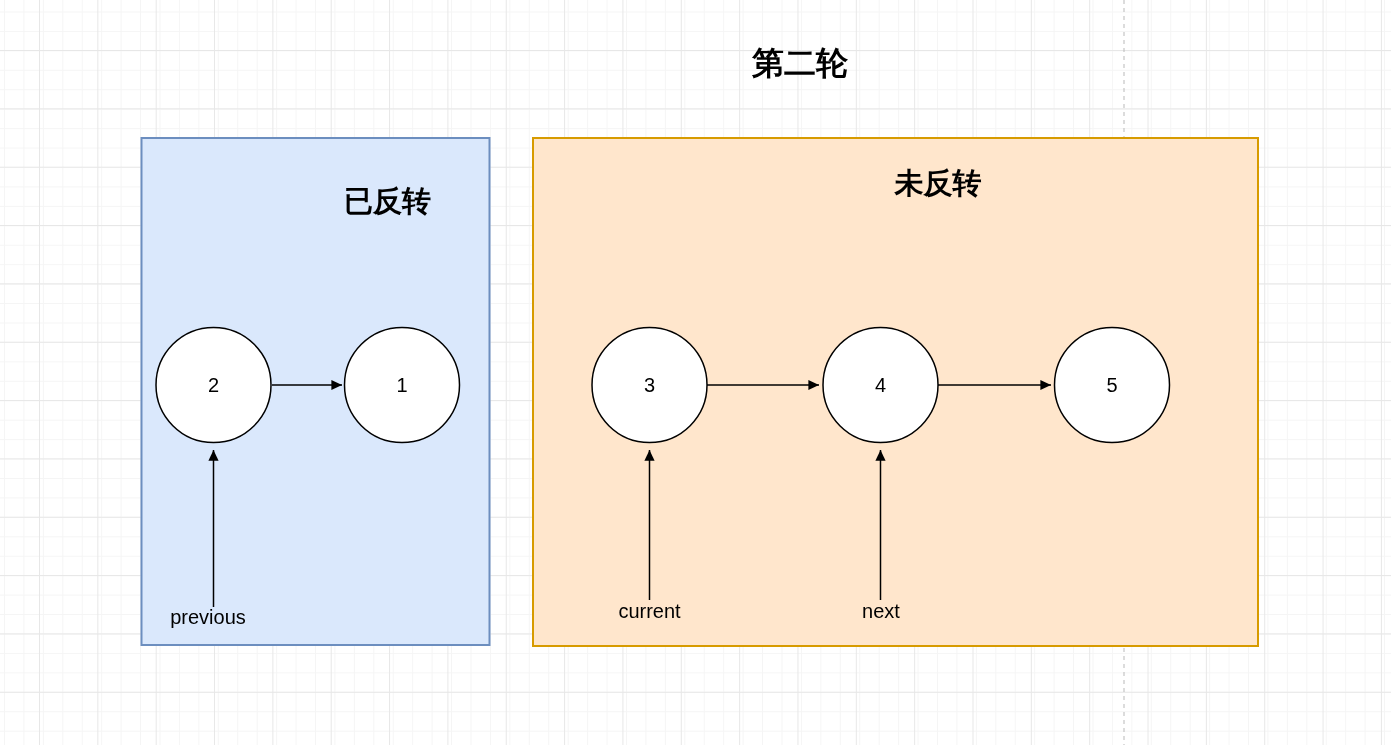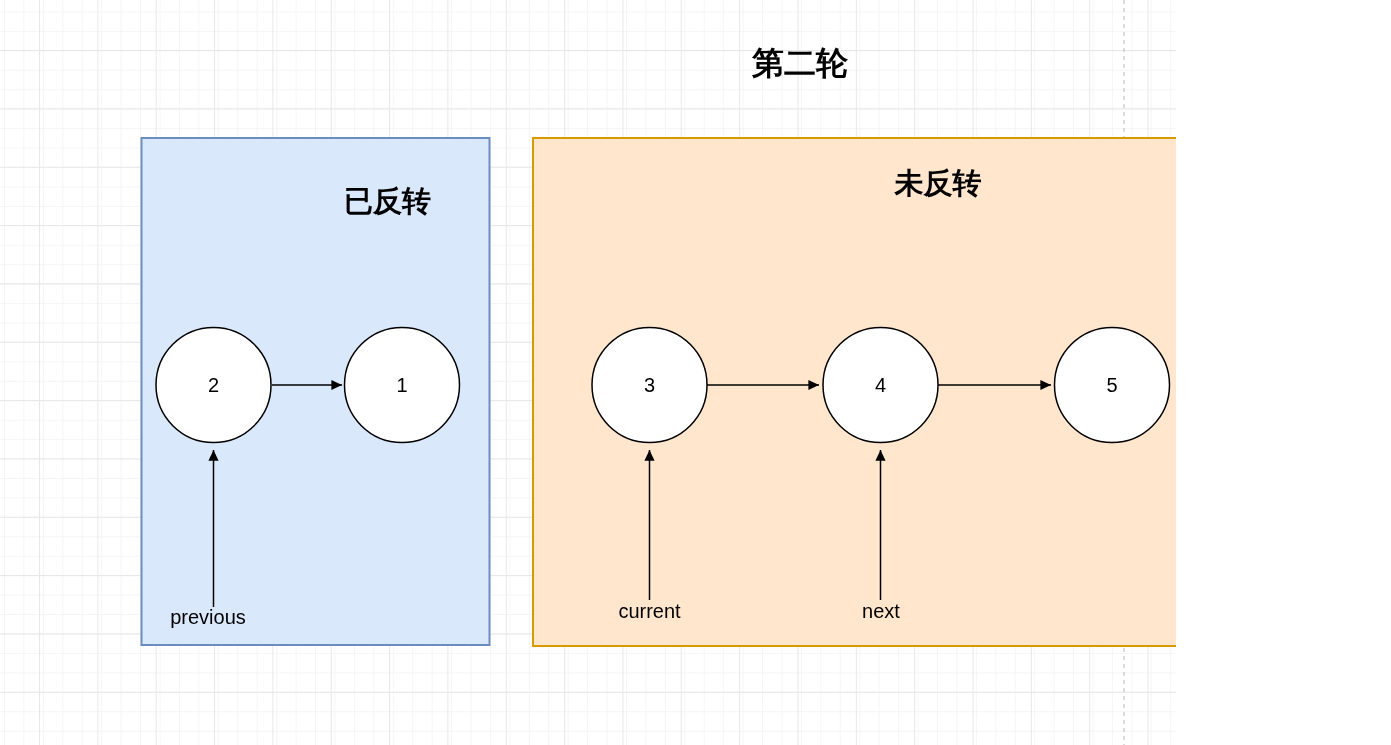--- a/index.html
+++ b/index.html
@@ -4,21 +4,21 @@
 <style>
   html, body {
     margin: 0;
     padding: 0;
   }
   body {
     font-family: "Liberation Sans", "DejaVu Sans", sans-serif;
   }
   .canvas {
     position: relative;
-    width: 1176px;
+    width: 1391px;
     height: 745px;
     overflow: hidden;
     background-color: #ffffff;
     
     background-image:
       linear-gradient(#e7e7e7 1px, transparent 1px),
       linear-gradient(90deg, #e7e7e7 1px, transparent 1px),
       linear-gradient(#f5f5f5 1px, transparent 1px),
       linear-gradient(90deg, #f5f5f5 1px, transparent 1px);
     background-size:

